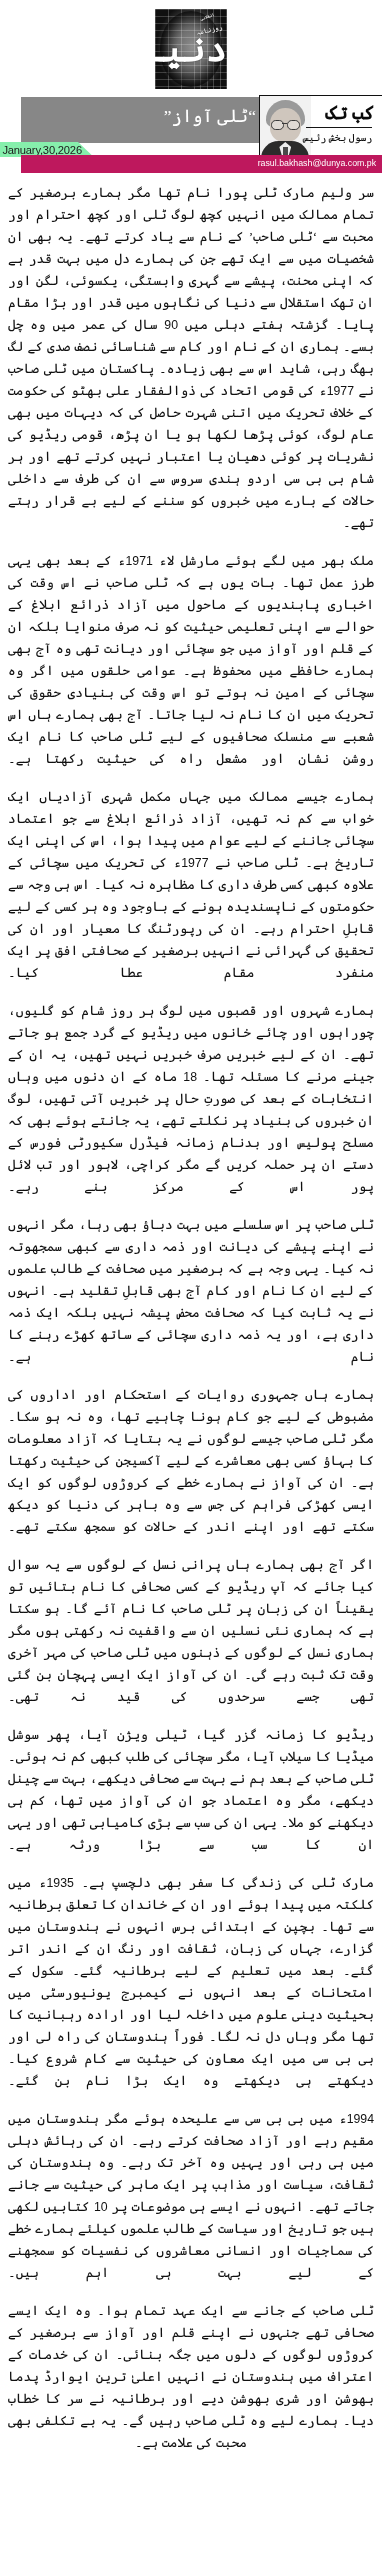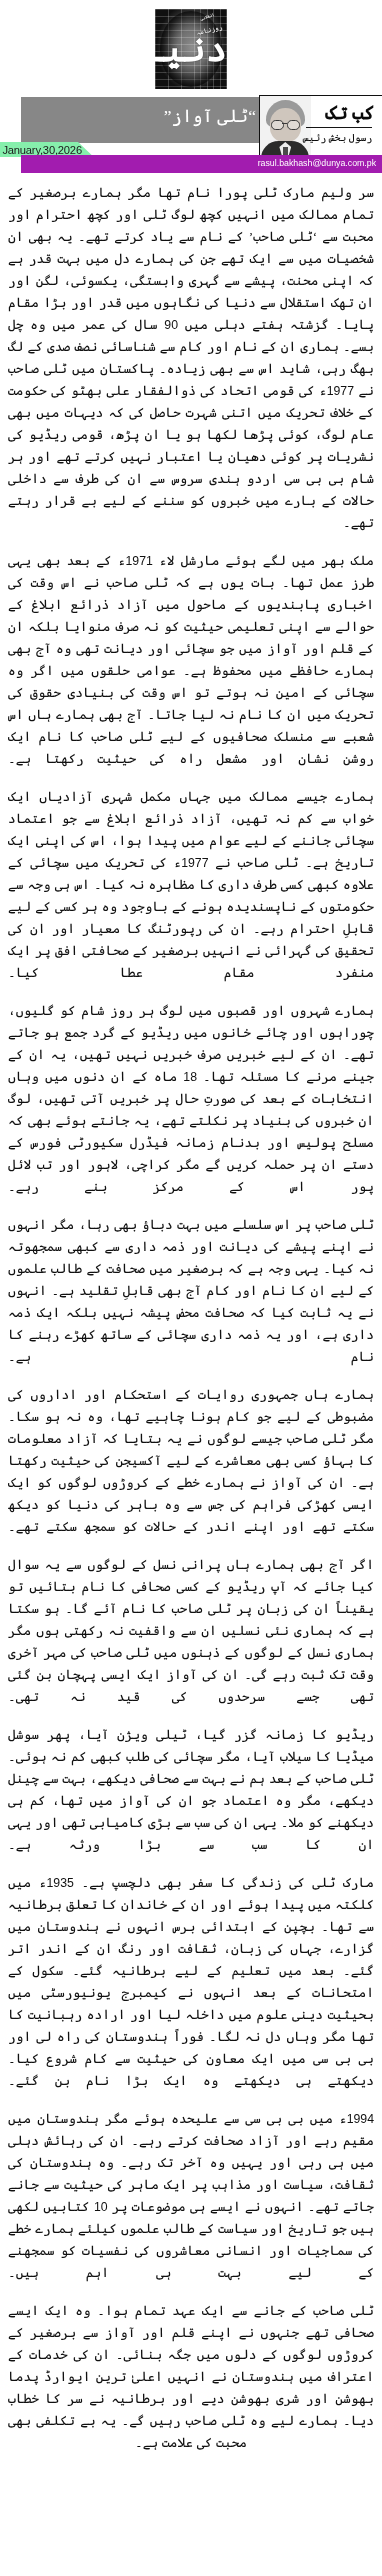--- a/index.html
+++ b/index.html
@@ -242,21 +242,21 @@
     background: #4a4a4a;
   }
 
   
   #email-bar {
     position: absolute;
     left: 21px;
     top: 155px;
     width: 361px;
     height: 17.6px;
-    background: #a21caf;
+    background: #be185d;
     z-index: 6;
   }
   #email-text {
     position: absolute;
     right: 5.9px;
     top: 2.4px;
     color: #ffffff;
     font-family: "Liberation Sans", "DejaVu Sans", sans-serif;
     font-size: 8.8px;
     line-height: 13px;

